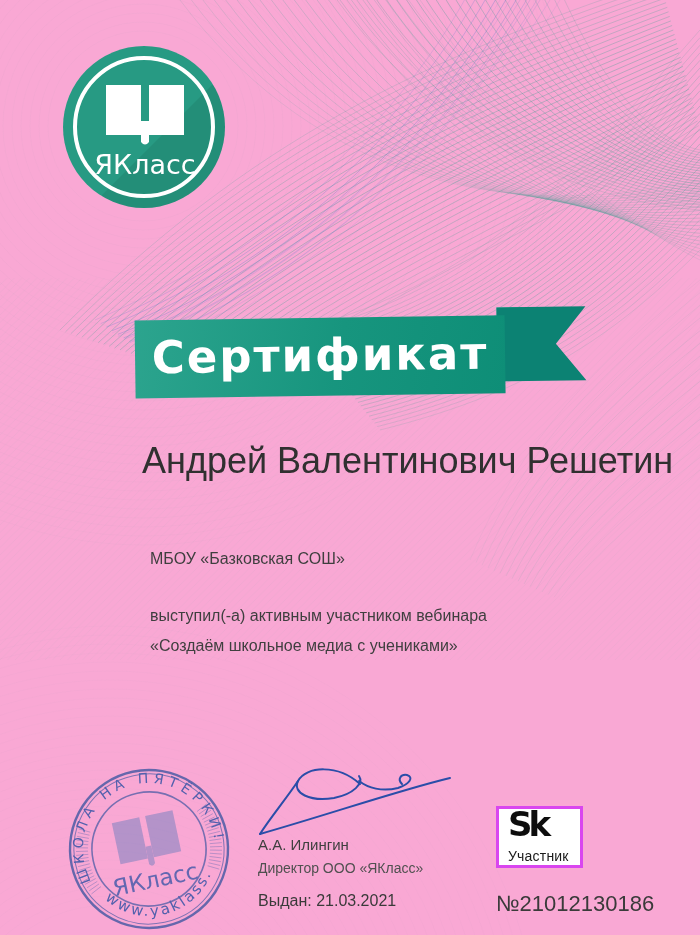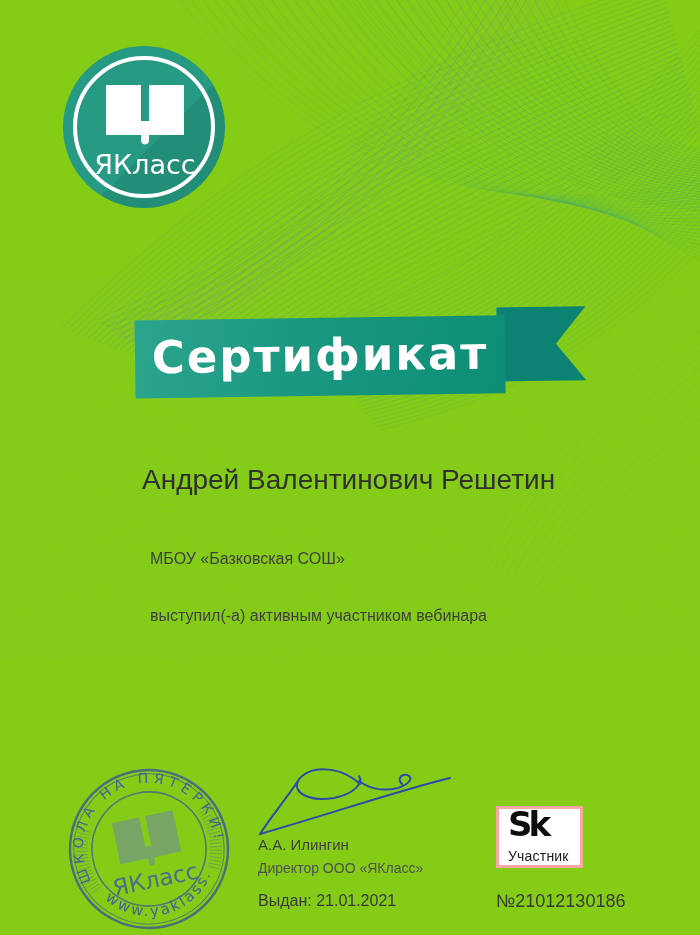--- a/index.html
+++ b/index.html
@@ -1,53 +1,53 @@
 <!DOCTYPE html>
 <html><head>
 <meta charset="utf-8">
 <style>
   html,body{margin:0;padding:0;background:#ffffff;}
   body{width:700px;height:935px;overflow:hidden;font-family:"Liberation Sans",sans-serif;}
-  .page{position:relative;width:700px;height:935px;background:#84cc16;overflow:hidden;}
+  .page{position:relative;width:700px;height:935px;background:#f9a8d4;overflow:hidden;}
   .bg{position:absolute;left:0;top:0;width:700px;height:935px;}
 
   
   .logo{position:absolute;left:62px;top:45px;width:164px;height:164px;}
 
   
   .banner-wrap{position:absolute;left:130px;top:308px;width:462px;height:88px;
     transform:rotate(-0.8deg);transform-origin:40% 50%;}
   .banner-tail{position:absolute;left:0;top:0;width:462px;height:88px;}
   .banner-band{position:absolute;left:5px;top:10px;width:370px;height:78px;
     background:linear-gradient(100deg,#2ca48e 0%,#17957e 55%,#0e8e77 100%);
     display:flex;align-items:center;justify-content:center;}
   .banner-band .t{color:#ffffff;font-family:"DejaVu Sans",sans-serif;font-weight:bold;
     font-size:45px;letter-spacing:2px;line-height:1;padding-bottom:4px;}
 
   
   .txt{position:absolute;color:#3f3f3f;font-size:16px;line-height:1.25;white-space:nowrap;}
   .intro{left:150px;top:438px;}
-  .name{left:142px;top:462px;font-size:28px;color:#303030;}
+  .name{left:142px;top:438px;font-size:36px;color:#303030;}
   .school{left:150px;top:549px;}
   .line1{left:150px;top:606px;}
   .line2{left:150px;top:636px;}
 
   
   .stamp{position:absolute;left:64px;top:764px;width:170px;height:170px;opacity:.88;}
   .signature{position:absolute;left:250px;top:754px;width:210px;height:88px;}
   .signer-name{position:absolute;left:258px;top:836px;font-size:15px;color:#3f3f3f;}
   .signer-title{position:absolute;left:258px;top:860px;font-size:14px;color:#505050;text-align:right;}
   .issued{position:absolute;left:258px;top:892px;font-size:16px;color:#3a3a3a;}
-  .sk-box{position:absolute;left:496px;top:806px;width:87px;height:62px;border:3px solid #fca5a5;
+  .sk-box{position:absolute;left:496px;top:806px;width:87px;height:62px;border:3px solid #d946ef;
     background:#ffffff;box-sizing:border-box;display:flex;flex-direction:column;
     justify-content:center;padding-left:9px;}
   .sk-mark{font-family:"DejaVu Sans",sans-serif;font-weight:bold;font-size:34px;line-height:.85;
     letter-spacing:-4px;color:#0d0d0d;}
   .sk-label{font-size:14px;color:#1a1a1a;margin-top:10px;letter-spacing:.2px;}
-  .cert-number{position:absolute;left:496px;top:891px;font-size:18px;color:#3a3a3a;}
+  .cert-number{position:absolute;left:496px;top:891px;font-size:22px;color:#3a3a3a;}
 </style>
 </head>
 <body>
 
 <div class="page">
 
   <svg class="bg" viewBox="0 0 700 935" xmlns="http://www.w3.org/2000/svg">
     <defs>
       <pattern id="hatch" width="7.5" height="7.5" patternUnits="userSpaceOnUse">
         <path d="M0 7.5 L7.5 0" stroke="#93a1aa" stroke-width="0.5" opacity="0.3"></path>
@@ -295,20 +295,21 @@
       <polygon points="367,2 456,2 426,39 456,76 367,76" fill="#0c8273"></polygon>
     </svg>
     <div class="banner-band">
       <div class="t">Сертификат</div>
     </div>
   </div>
 
   <div class="txt name">Андрей Валентинович Решетин</div>
   <div class="txt school">МБОУ «Базковская СОШ»</div>
   <div class="txt line1">выступил(-а) активным участником вебинара</div>
+  <div class="txt line2">«Создаём школьное медиа с учениками»</div>
 
   <svg class="stamp" viewBox="0 0 170 170" xmlns="http://www.w3.org/2000/svg">
     <g transform="rotate(-12 85 85)">
       <circle cx="85" cy="85" r="79" fill="none" stroke="#34519f" stroke-width="2.4" opacity="0.85"></circle>
       <circle cx="85" cy="85" r="75" fill="none" stroke="#34519f" stroke-width="1" opacity="0.7"></circle>
       <circle cx="85" cy="85" r="57" fill="none" stroke="#34519f" stroke-width="1.6" opacity="0.75"></circle>
       <g id="stampTicks">
           <line x1="31.1" y1="56.4" x2="20.5" y2="50.7" stroke="#4a61ad" stroke-width="0.7" opacity="0.55"></line>
           <line x1="29.7" y1="59.2" x2="18.8" y2="54.1" stroke="#4a61ad" stroke-width="0.7" opacity="0.55"></line>
           <line x1="28.4" y1="62.1" x2="17.3" y2="57.7" stroke="#4a61ad" stroke-width="0.7" opacity="0.55"></line>
@@ -369,21 +370,21 @@
     <g fill="none" stroke="#2a4da8" stroke-width="2" stroke-linecap="round">
       <path d="M10 80 C 80 60, 150 36, 200 24"></path>
       <path d="M110 30 C 88 10, 56 12, 48 27 C 42 39, 60 48, 84 44 C 104 40, 114 29, 109 22"></path>
       <path d="M48 27 C 36 45, 20 64, 10 80"></path>
       <path d="M109 27 C 118 34, 132 38, 148 34 C 160 30, 164 23, 157 21 C 151 20, 147 25, 152 30"></path>
     </g>
   </svg>
 
   <div class="signer-name">А.А. Илингин</div>
   <div class="signer-title">Директор ООО «ЯКласс»</div>
-  <div class="issued">Выдан: 21.01.2021</div>
+  <div class="issued">Выдан: 21.03.2021</div>
 
   <div class="sk-box">
     <div class="sk-mark">Sk</div>
     <div class="sk-label">Участник</div>
   </div>
 
   <div class="cert-number">№21012130186</div>
 
 </div>
 

